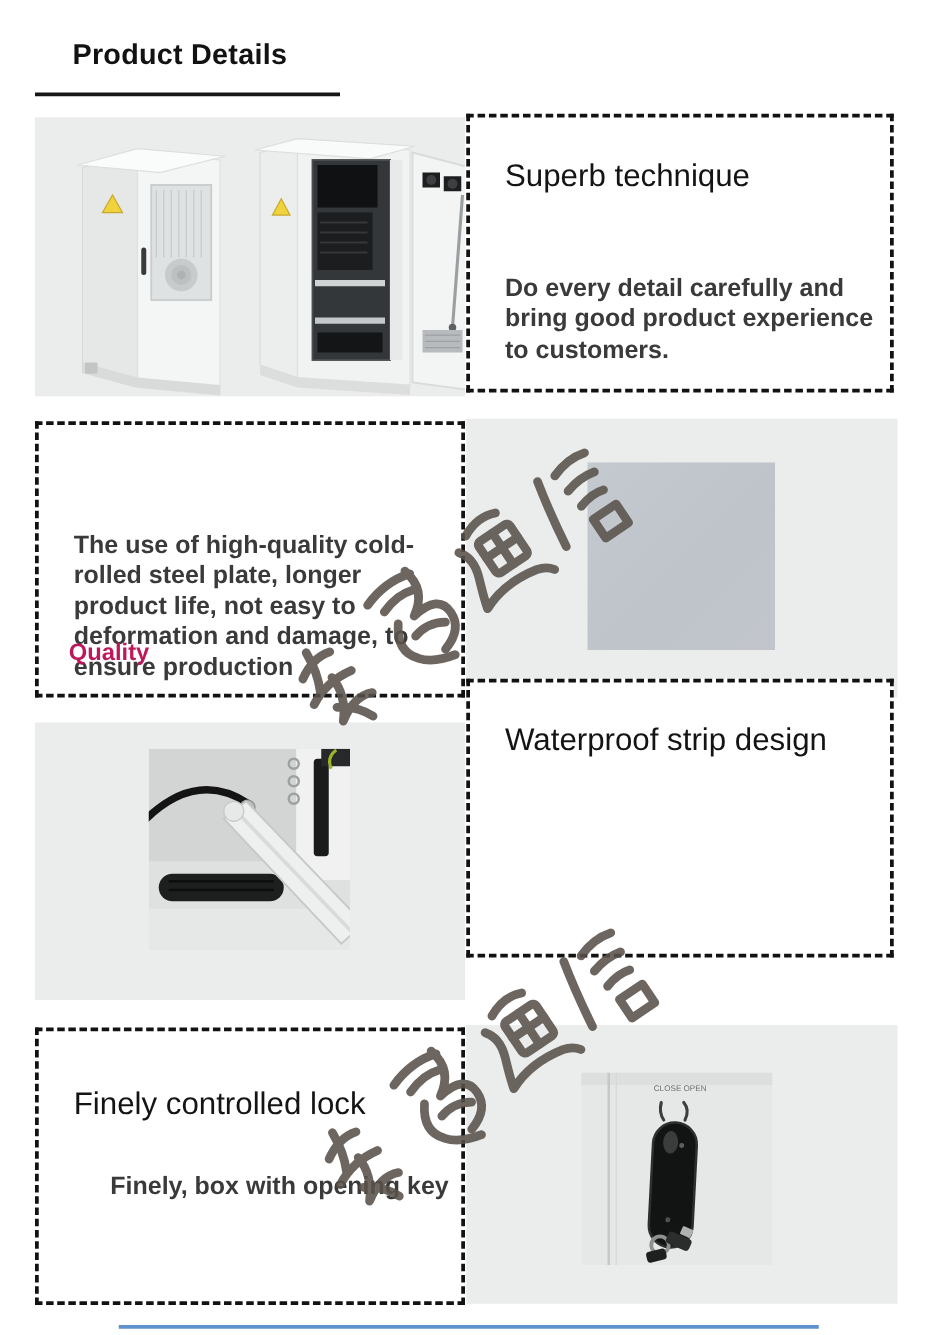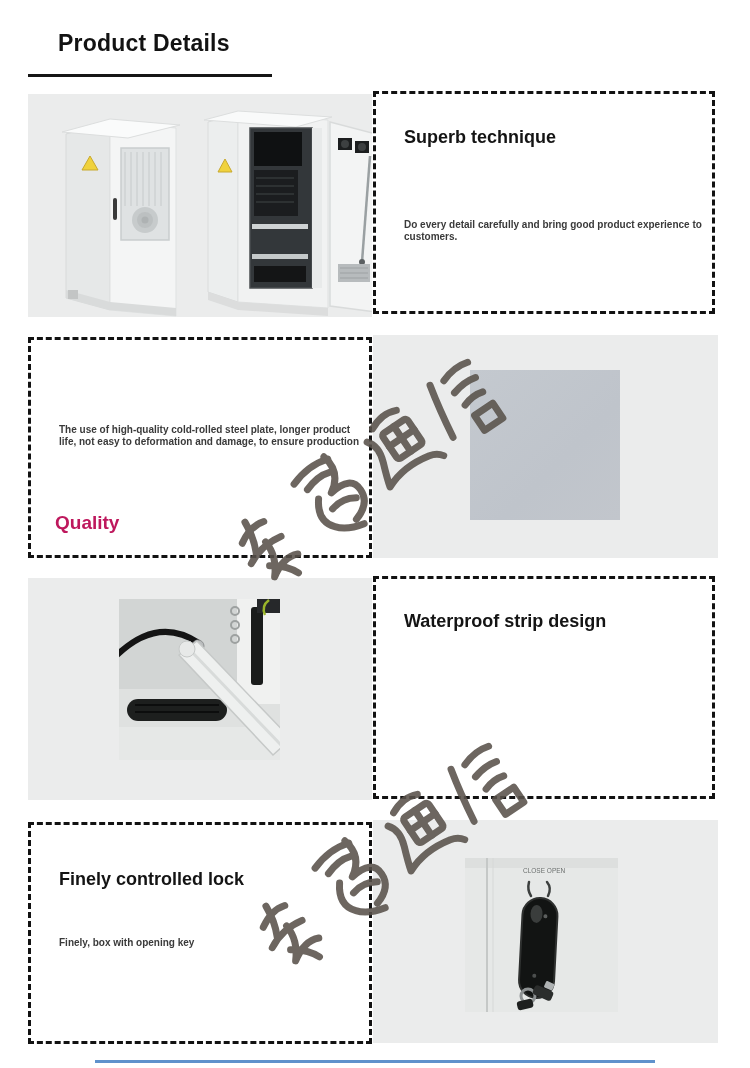--- a/index.html
+++ b/index.html
@@ -13,37 +13,37 @@
     font-size:23px; font-weight:700; color:#121212; letter-spacing:.2px;margin-left:28px;
   }
   .title-underline {
     position:absolute; left:28px; top:74px; width:244px; height:3px; background:#161616;
   }
   .photo-area { position:absolute; background:#ebecec; }
   .dashed-box {
     position:absolute; background:#ffffff; border:3px dashed #121212;
   }
   .feature-heading {
-    position:absolute; left:28px; font-size:18px; font-weight:700; color:#141414;
+    position:absolute; left:28px; font-size:25px; font-weight:400; color:#141414;
   }
   .feature-body {
-    position:absolute; left:28px; font-size:10px; font-weight:700;
+    position:absolute; left:28px; font-size:20px; font-weight:700;
     color:#3a3a3a; line-height:1.22;
   }
   .feature-subheading {
     position:absolute; left:24px; font-size:19px; font-weight:700; color:#be185d;
   }
   
   .photo-1 { left:28px;  top:94px;  width:344px; height:223px; }
   .box-1   { left:373px; top:91px;  width:342px; height:223px; }
   .box-2   { left:28px;  top:337px; width:344px; height:221px; }
   .photo-2 { left:373px; top:335px; width:345px; height:223px; }
   .photo-3 { left:28px;  top:578px; width:344px; height:222px; }
-  .box-3   { left:373px; top:576px; width:342px; height:223px;text-align:center; }
-  .box-4   { left:28px;  top:822px; width:344px; height:222px; }
+  .box-3   { left:373px; top:543px; width:342px; height:223px;text-align:center; }
+  .box-4   { left:28px;  top:822px; width:344px; height:222px;text-align:right; }
   .photo-4 { left:373px; top:820px; width:345px; height:223px; }
 
   .steel-plate {
     position:absolute; left:97px; top:35px; width:150px; height:150px;
     background:linear-gradient(135deg,#c4c9cf 0%,#bfc4cb 60%,#c2c6cc 100%);
   }
   .waterproof-photo { position:absolute; left:91px; top:21px; width:161px; height:161px; }
   .lock-photo { position:absolute; left:92px; top:38px; width:153px; height:154px; }
   .cabinet-photo { position:absolute; left:0; top:0; width:344px; height:223px; }
 

